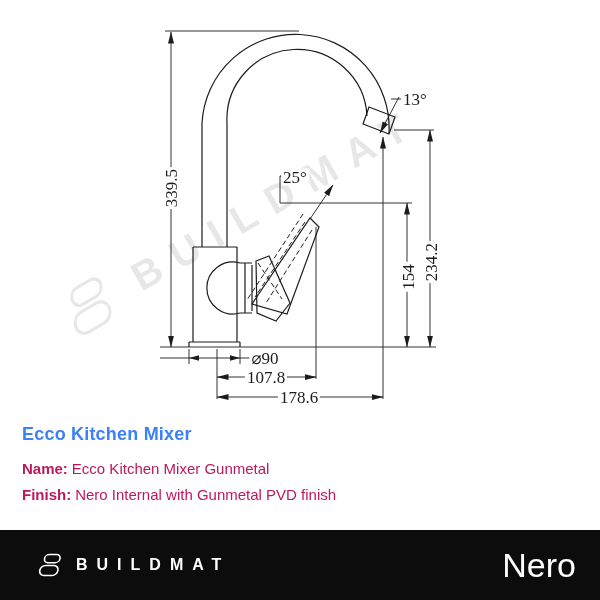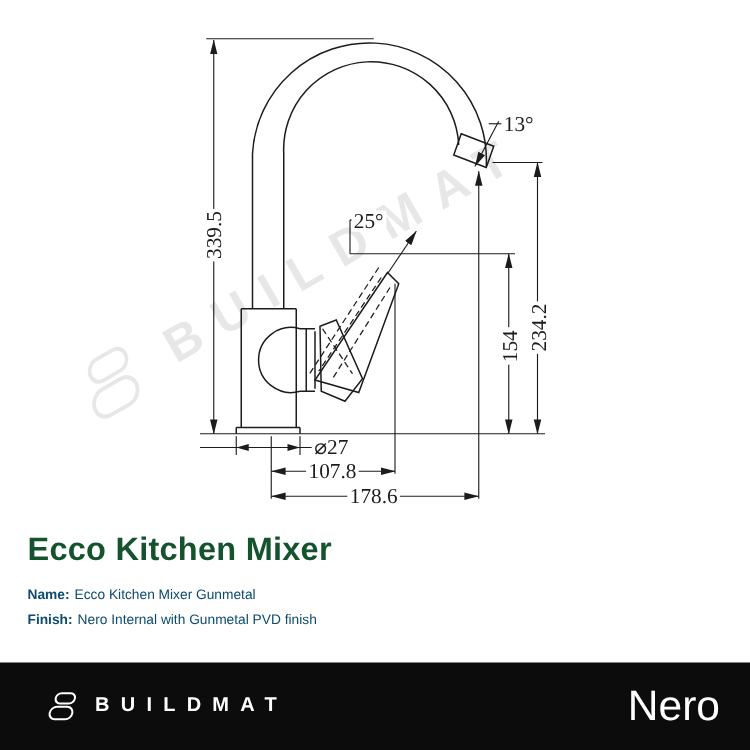--- a/index.html
+++ b/index.html
@@ -13,22 +13,22 @@
 
   
   .drawing{position:absolute;left:0;top:0;width:600px;height:420px;}
   .dim{position:absolute;font-family:"Liberation Serif","DejaVu Sans",serif;font-size:17px;
        color:#1c1c1c;background:#fff;padding:0 2px;white-space:nowrap;line-height:1;
        transform:translate(-50%,-50%);}
   .dim.rot{transform:translate(-50%,-50%) rotate(-90deg);}
 
   
   .info{position:absolute;left:22px;top:424px;width:560px;}
-  .title{font-size:26px;font-weight:700;color:#14532d;margin:0 0 14px 0;letter-spacing:0.2px;}
-  .spec-row{font-size:11px;color:#0c4a6e;margin-bottom:5.5px;line-height:1.35;}
+  .title{font-size:18px;font-weight:700;color:#3b82f6;margin:0 0 14px 0;letter-spacing:0.2px;}
+  .spec-row{font-size:15px;color:#be185d;margin-bottom:5.5px;line-height:1.35;}
   .spec-label{font-weight:700;margin-right:4px;}
 
   
   .footer{position:absolute;left:0;top:530px;width:600px;height:70px;background:#0c0c0c;
           display:flex;align-items:center;justify-content:space-between;
           padding:0 24px 0 34px;box-sizing:border-box;}
   .brand-wrap{display:flex;align-items:center;gap:12px;}
   .brand-text{color:#fff;font-size:16px;font-weight:700;letter-spacing:9px;}
   .partner-text{color:#fff;font-size:34px;font-weight:400;letter-spacing:0px;
                 font-family:"Liberation Sans",sans-serif;}
@@ -114,21 +114,21 @@
       <g fill="#1c1c1c" stroke="none">
         <polygon points="189,358 199,355.2 199,360.8"></polygon>
         <polygon points="240,358 230,355.2 230,360.8"></polygon>
       </g>
     </svg>
 
     
     <span class="dim rot" style="left:171px;top:188px;">339.5</span>
     <span class="dim rot" style="left:431px;top:262px;">234.2</span>
     <span class="dim rot" style="left:408px;top:277px;">154</span>
-    <span class="dim" style="left:265px;top:358px;">⌀27</span>
+    <span class="dim" style="left:265px;top:358px;">⌀90</span>
     <span class="dim" style="left:266px;top:377px;">107.8</span>
     <span class="dim" style="left:299px;top:397px;">178.6</span>
     <span class="dim" style="left:295px;top:177px;">25°</span>
     <span class="dim" style="left:415px;top:99px;">13°</span>
   </div>
 
   <div class="info">
     <h1 class="title">Ecco Kitchen Mixer</h1>
     <div class="spec-row">
       <span class="spec-label">Name:</span><span>Ecco Kitchen Mixer Gunmetal</span>

